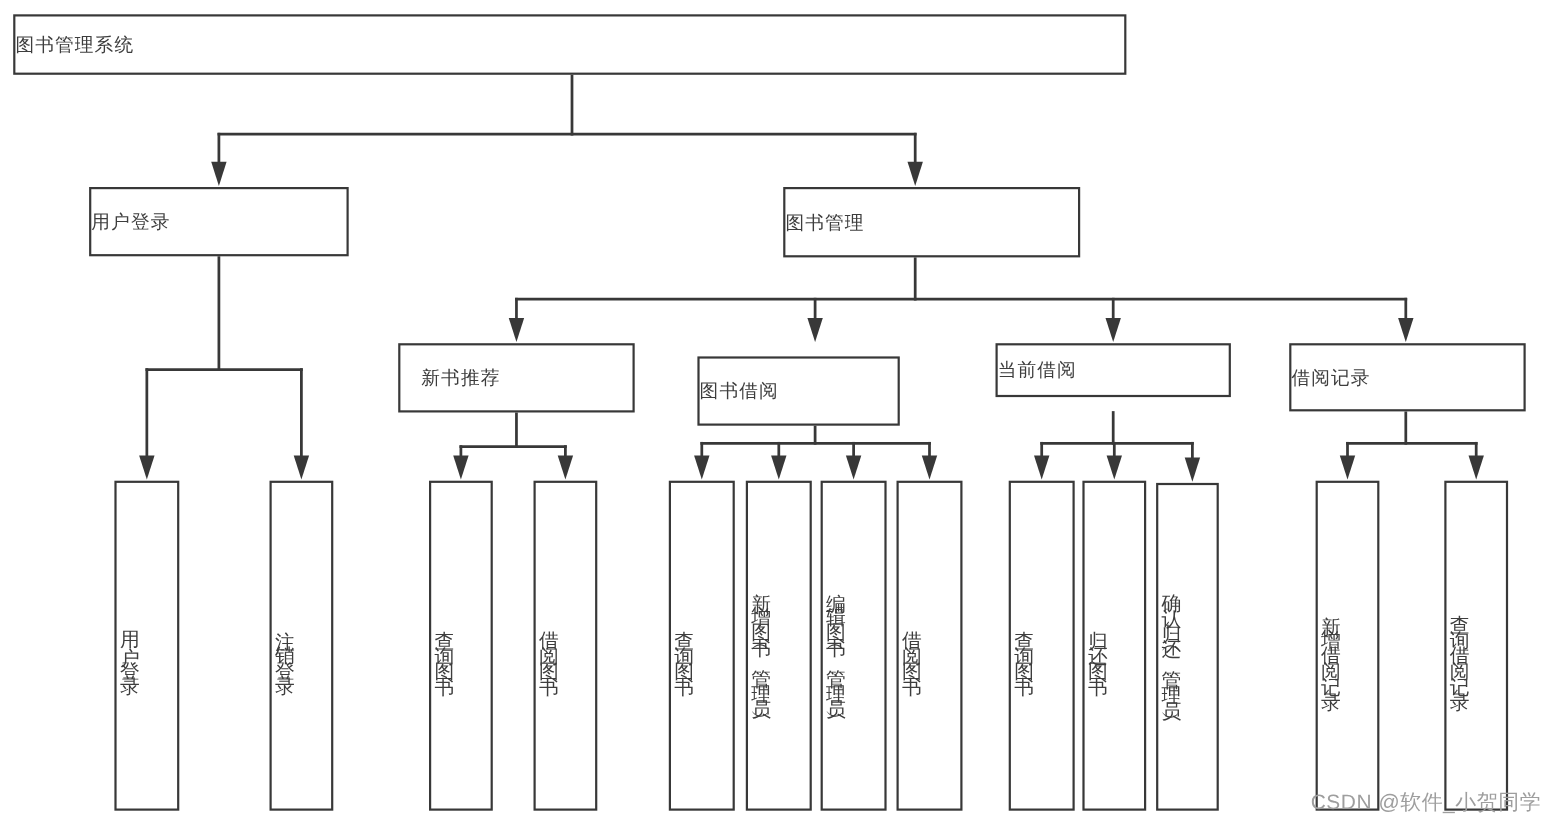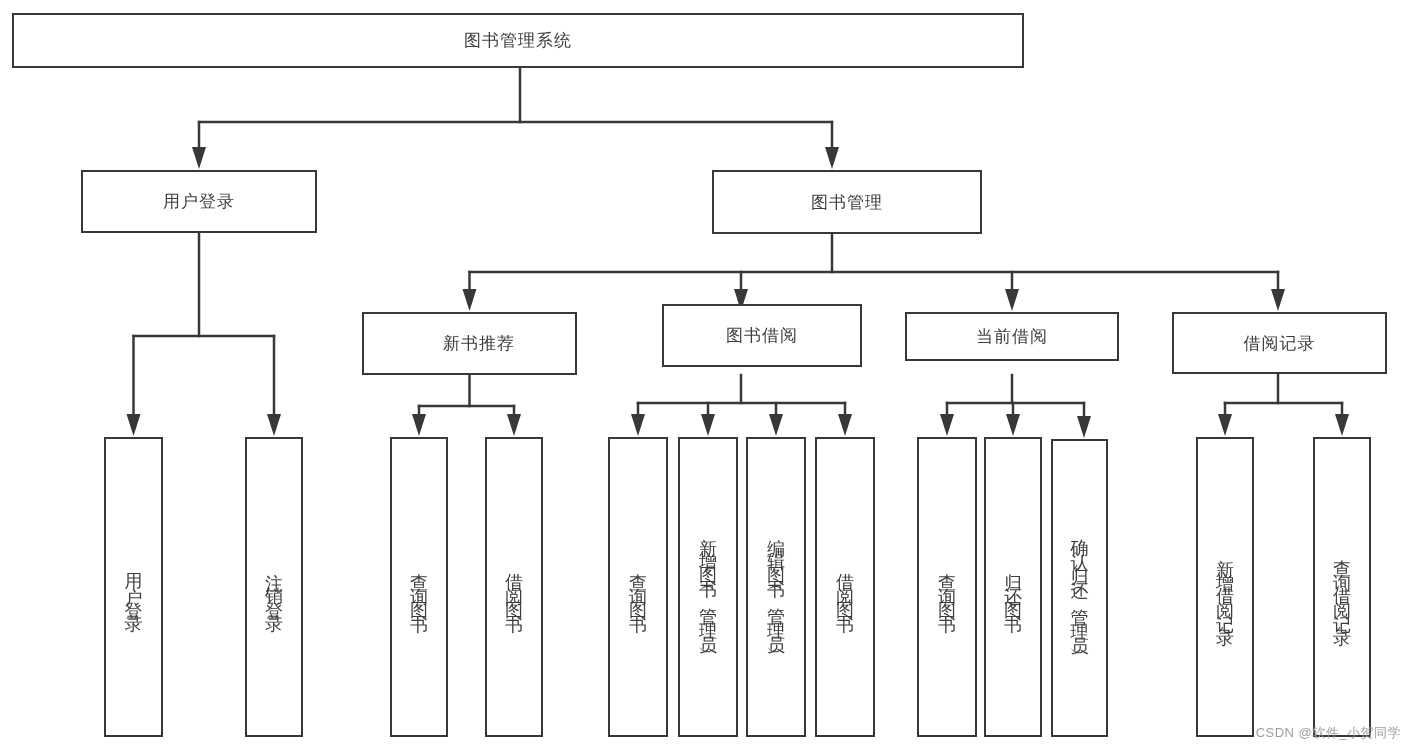--- a/index.html
+++ b/index.html
@@ -9,59 +9,59 @@
     width:1405px; height:747px;
     background:#ffffff;
     font-family:"Liberation Sans", sans-serif;
     overflow:hidden;
   }
   .connectors { position:absolute; left:0; top:0; }
   .node {
     position:absolute;
     background:#ffffff;
     border:2.5px solid #383838;
-    display:flex; align-items:center; justify-content:center;
+    display:flex; align-items:center; 
     color:#3d3d3d;
   }
   .node.h { font-size:17px; letter-spacing:1px; }
   .leaf span {
     writing-mode:vertical-rl;
     text-orientation:mixed;
     font-size:18px;
     letter-spacing:14px;
     color:#3d3d3d;
     white-space:nowrap;
   }
   
   .n-root   { left:12px;  top:13px;  width:1012px; height:55px; }
   .n-l2-0   { left:81px;  top:170px; width:236px;  height:63px; }
   .n-l2-1   { left:712px; top:170px; width:270px;  height:64px; }
   .n-l3-0   { left:362px; top:312px; width:215px;  height:63px;padding-left:19px; }
-  .n-l3-1   { left:634px; top:304px; width:200px;  height:63px;margin-left:28px; }
+  .n-l3-1   { left:634px; top:324px; width:184px;  height:63px; }
   .n-l3-2   { left:905px; top:312px; width:214px;  height:49px; }
   .n-l3-3   { left:1172px;top:312px; width:215px;  height:62px; }
   
   .leaf { top:437px; height:300px; }
   .n-leaf-0  { left:104px;  width:59px; }
   .n-leaf-1  { left:245px;  width:58px; }
   .n-leaf-2  { left:390px;  width:58px; }
   .n-leaf-3  { left:485px;  width:58px; }
   .n-leaf-4  { left:608px;  width:60px; }
   .n-leaf-5  { left:678px;  width:60px; }
   .n-leaf-6  { left:746px;  width:60px; }
   .n-leaf-7  { left:815px;  width:60px; }
   .n-leaf-8  { left:917px;  width:60px; }
   .n-leaf-9  { left:984px;  width:58px; }
   .n-leaf-10 { left:1051px; top:439px; width:57px; height:298px; }
   .n-leaf-11 { left:1196px; width:58px; }
   .n-leaf-12 { left:1313px; width:58px; }
   .watermark {
     position:absolute;
     right:4px; bottom:5px;
-    font-size:13px;
+    font-size:19px;
     color:#9e9e9e;
     letter-spacing:0.5px;
     z-index:5;
     text-align:center;
   }
 </style>
 </head>
 <body>
 
 <div class="stage">

